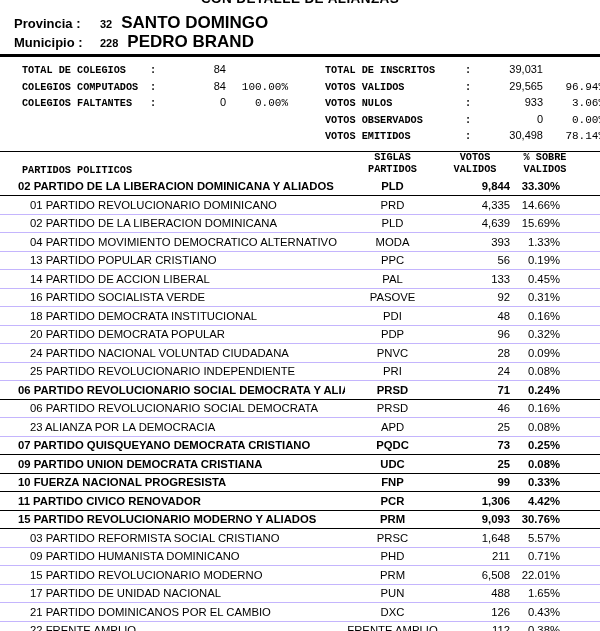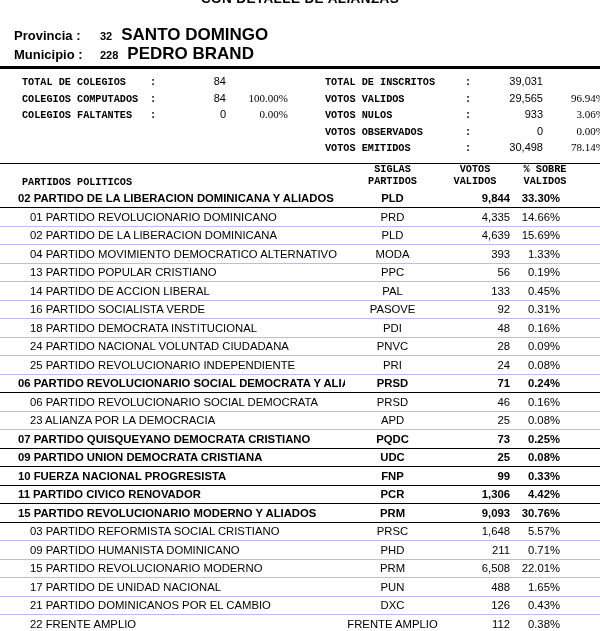--- a/index.html
+++ b/index.html
@@ -39,21 +39,20 @@
     margin: 0;
   }
   .rule-single {
     border-top: 1.2px solid #000;
     height: 0;
   }
 
   
   .loc-block {
     padding: 4px 0 3px 14px;
-    margin-top: 12px;
   }
   .loc-row {
     display: flex;
     align-items: baseline;
     height: 19px;
     white-space: nowrap;
   }
   .loc-label {
     font-weight: bold;
     font-size: 13px;
@@ -97,21 +96,21 @@
     text-align: right;
     font-family: "Liberation Sans", sans-serif;
     font-weight: normal;
     font-size: 11px;
   }
   .stats-left  .stat-num { width: 58px; }
   .stats-right .stat-num { width: 60px; }
   .stat-pct {
     flex: none;
     text-align: right;
-    font-family: Liberation Serif, serif;
+    font-family: Liberation Mono, monospace;
     font-weight: normal;
     font-size: 11px;
   }
   .stats-left  .stat-pct { width: 62px; }
   .stats-right .stat-pct { width: 62px; }
 
   
   .tbl-head {
     position: relative;
     height: 26px;
@@ -300,20 +299,26 @@
       <span class="c-votes">92</span>
       <span class="c-pct">0.31%</span>
     </div>
     <div class="row member">
       <span class="c-name">18 PARTIDO DEMOCRATA INSTITUCIONAL</span>
       <span class="c-sigla">PDI</span>
       <span class="c-votes">48</span>
       <span class="c-pct">0.16%</span>
     </div>
     <div class="row member">
+      <span class="c-name">20 PARTIDO DEMOCRATA POPULAR</span>
+      <span class="c-sigla">PDP</span>
+      <span class="c-votes">96</span>
+      <span class="c-pct">0.32%</span>
+    </div>
+    <div class="row member">
       <span class="c-name">24 PARTIDO NACIONAL VOLUNTAD CIUDADANA</span>
       <span class="c-sigla">PNVC</span>
       <span class="c-votes">28</span>
       <span class="c-pct">0.09%</span>
     </div>
     <div class="row member">
       <span class="c-name">25 PARTIDO REVOLUCIONARIO INDEPENDIENTE</span>
       <span class="c-sigla">PRI</span>
       <span class="c-votes">24</span>
       <span class="c-pct">0.08%</span>

